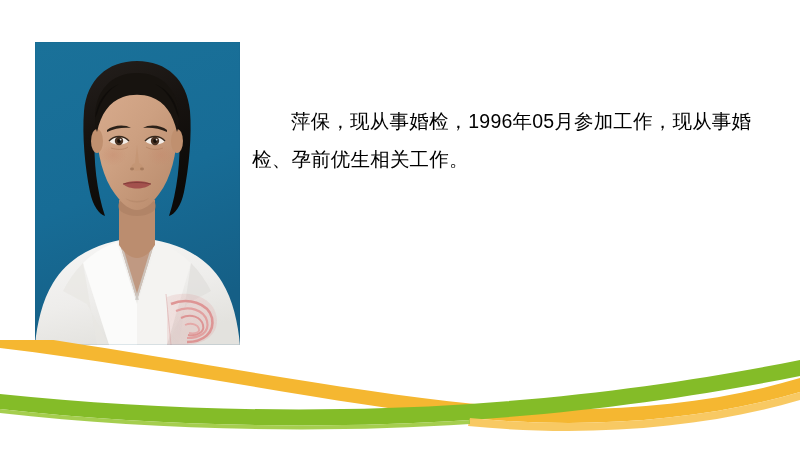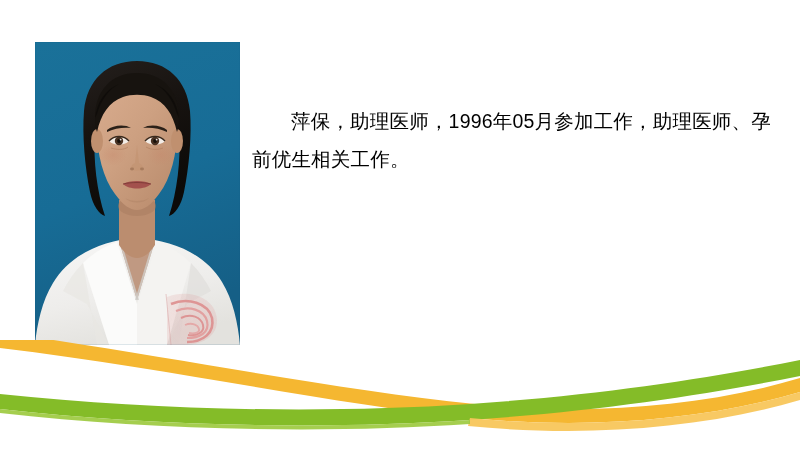--- a/index.html
+++ b/index.html
@@ -168,21 +168,21 @@
           <path d="M146 276 C 156 271 166 275 168 283 C 170 291 161 294 153 293" fill="none" stroke="#dd8d8d" stroke-width="2"></path>
           <path d="M150 283 C 157 280 163 283 164 287 C 165 291 159 292 154 291" fill="none" stroke="#e4a3a3" stroke-width="1.8"></path>
           <path d="M131 252 L 136 303" fill="none" stroke="#d9a3a3" stroke-width="1" opacity="0.6"></path>
         </g>
 
         <rect x="0" y="0" width="205" height="303" fill="none" stroke="#0e5c82" stroke-width="1" opacity="0.25"></rect>
       </g>
     </svg>
   </div>
 
-  <div id="bio-text">萍保，助理医师，1996年05月参加工作，助理医师、孕前优生相关工作。</div>
+  <div id="bio-text">萍保，现从事婚检，1996年05月参加工作，现从事婚检、孕前优生相关工作。</div>
 
   <div id="waves">
     <svg viewBox="0 0 800 110" preserveAspectRatio="none">
 
       <path d="M0 8 C 180 30 330 64 470 78 C 580 89 700 82 800 52
                L 800 38 C 700 68 585 75 475 64 C 335 50 180 18 0 -8 Z" fill="#F5B731"></path>
 
       <path d="M0 54 C 150 70 320 74 470 64 C 600 55 710 38 800 20
                L 800 36 C 710 54 600 71 470 80 C 320 90 150 86 0 69 Z" fill="#84BC28"></path>
 

